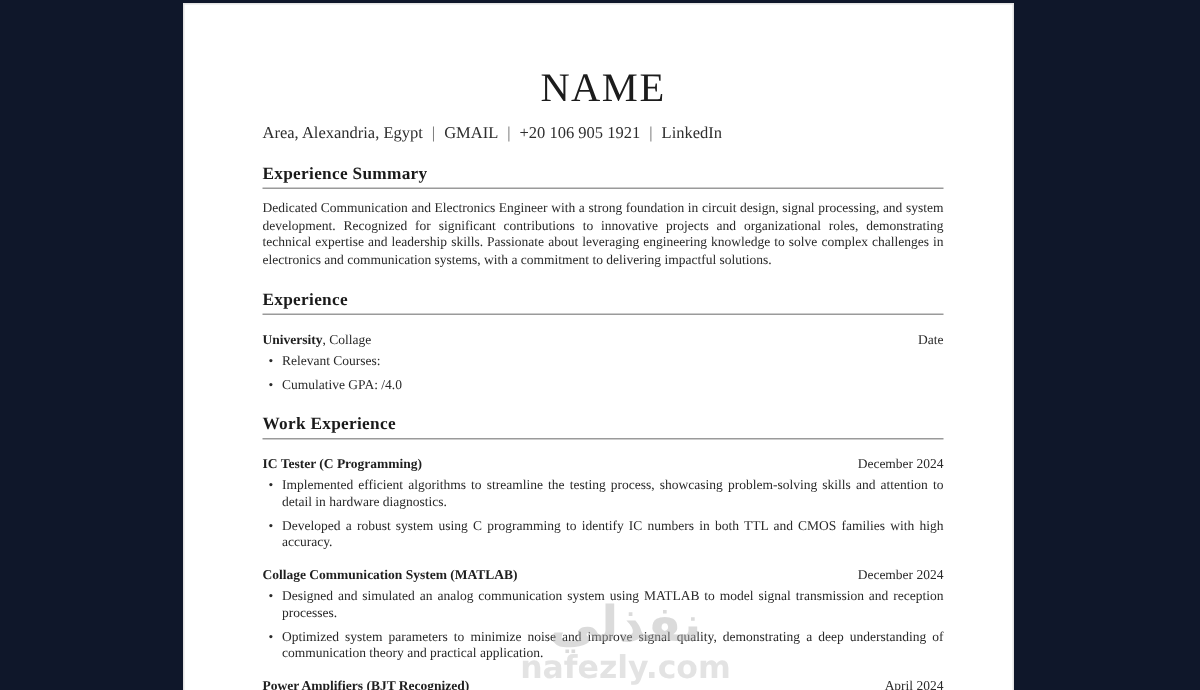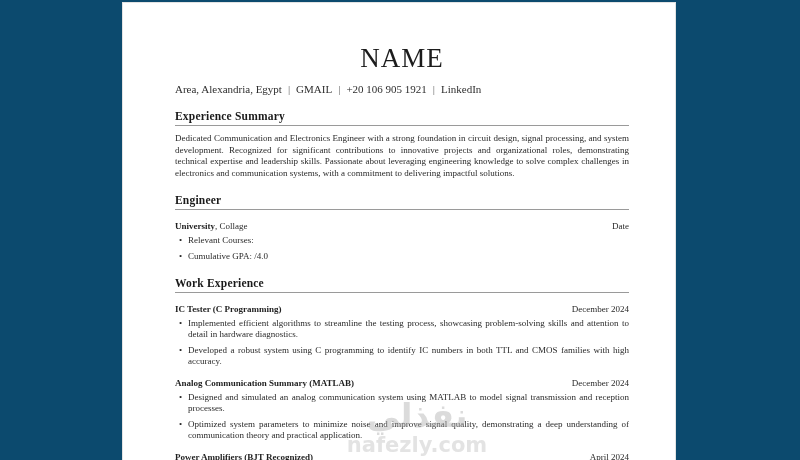--- a/index.html
+++ b/index.html
@@ -2,21 +2,21 @@
 <html><head>
 <meta charset="utf-8">
 <style>
   * { margin: 0; padding: 0; box-sizing: border-box; }
   html, body { background: #ffffff; }
   .canvas {
     position: relative;
     width: 800px;
     height: 460px;
     overflow: hidden;
-    background: #0c4a6e;
+    background: #0f172a;
     font-family: "Liberation Serif", "DejaVu Serif", serif;
   }
   .page {
     position: absolute;
     left: 122px;
     top: 2px;
     width: 554px;
     height: 540px;
     background: #ffffff;
     border: 1px solid #e3e3e3;
@@ -123,21 +123,21 @@
     <div class="contact-line">
       <span>Area, Alexandria, Egypt</span><span class="contact-sep">|</span><span>GMAIL</span><span class="contact-sep">|</span><span>+20 106 905 1921</span><span class="contact-sep">|</span><span>LinkedIn</span>
     </div>
 
     <section>
       <h2 class="section-heading">Experience Summary</h2>
       <p class="summary-text">Dedicated Communication and Electronics Engineer with a strong foundation in circuit design, signal processing, and system development. Recognized for significant contributions to innovative projects and organizational roles, demonstrating technical expertise and leadership skills. Passionate about leveraging engineering knowledge to solve complex challenges in electronics and communication systems, with a commitment to delivering impactful solutions.</p>
     </section>
 
     <section>
-      <h2 class="section-heading">Engineer</h2>
+      <h2 class="section-heading">Experience</h2>
       <div class="entry">
         <div class="entry-header">
           <span class="entry-title"><span>University</span><span class="normal">, Collage</span></span>
           <span class="entry-date">Date</span>
         </div>
         <ul class="bullets">
           <li>Relevant Courses:</li>
           <li>Cumulative GPA: /4.0</li>
         </ul>
       </div>
@@ -152,21 +152,21 @@
           <span class="entry-date">December 2024</span>
         </div>
         <ul class="bullets">
           <li>Implemented efficient algorithms to streamline the testing process, showcasing problem-solving skills and attention to detail in hardware diagnostics.</li>
           <li>Developed a robust system using C programming to identify IC numbers in both TTL and CMOS families with high accuracy.</li>
         </ul>
       </div>
 
       <div class="entry">
         <div class="entry-header">
-          <span class="entry-title">Analog Communication Summary (MATLAB)</span>
+          <span class="entry-title">Collage Communication System (MATLAB)</span>
           <span class="entry-date">December 2024</span>
         </div>
         <ul class="bullets">
           <li>Designed and simulated an analog communication system using MATLAB to model signal transmission and reception processes.</li>
           <li>Optimized system parameters to minimize noise and improve signal quality, demonstrating a deep understanding of communication theory and practical application.</li>
         </ul>
       </div>
 
       <div class="entry">
         <div class="entry-header">

